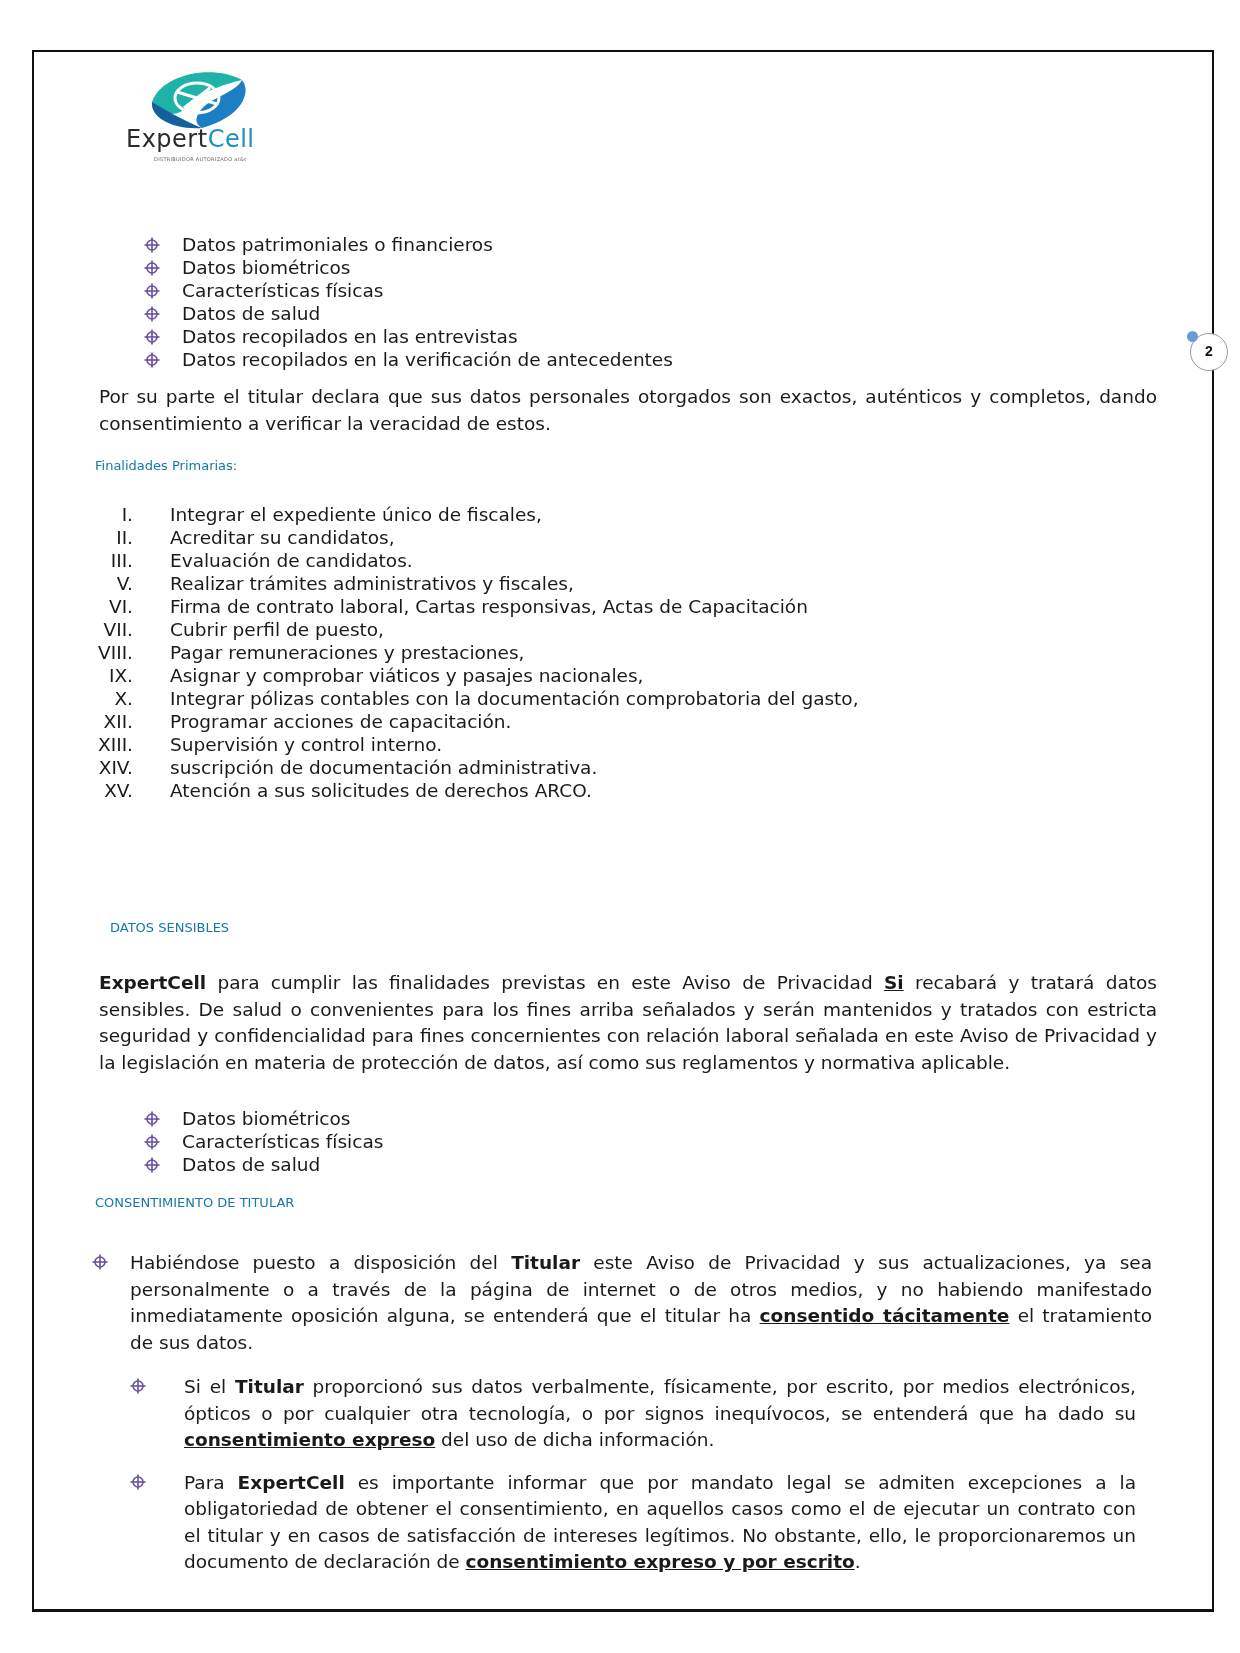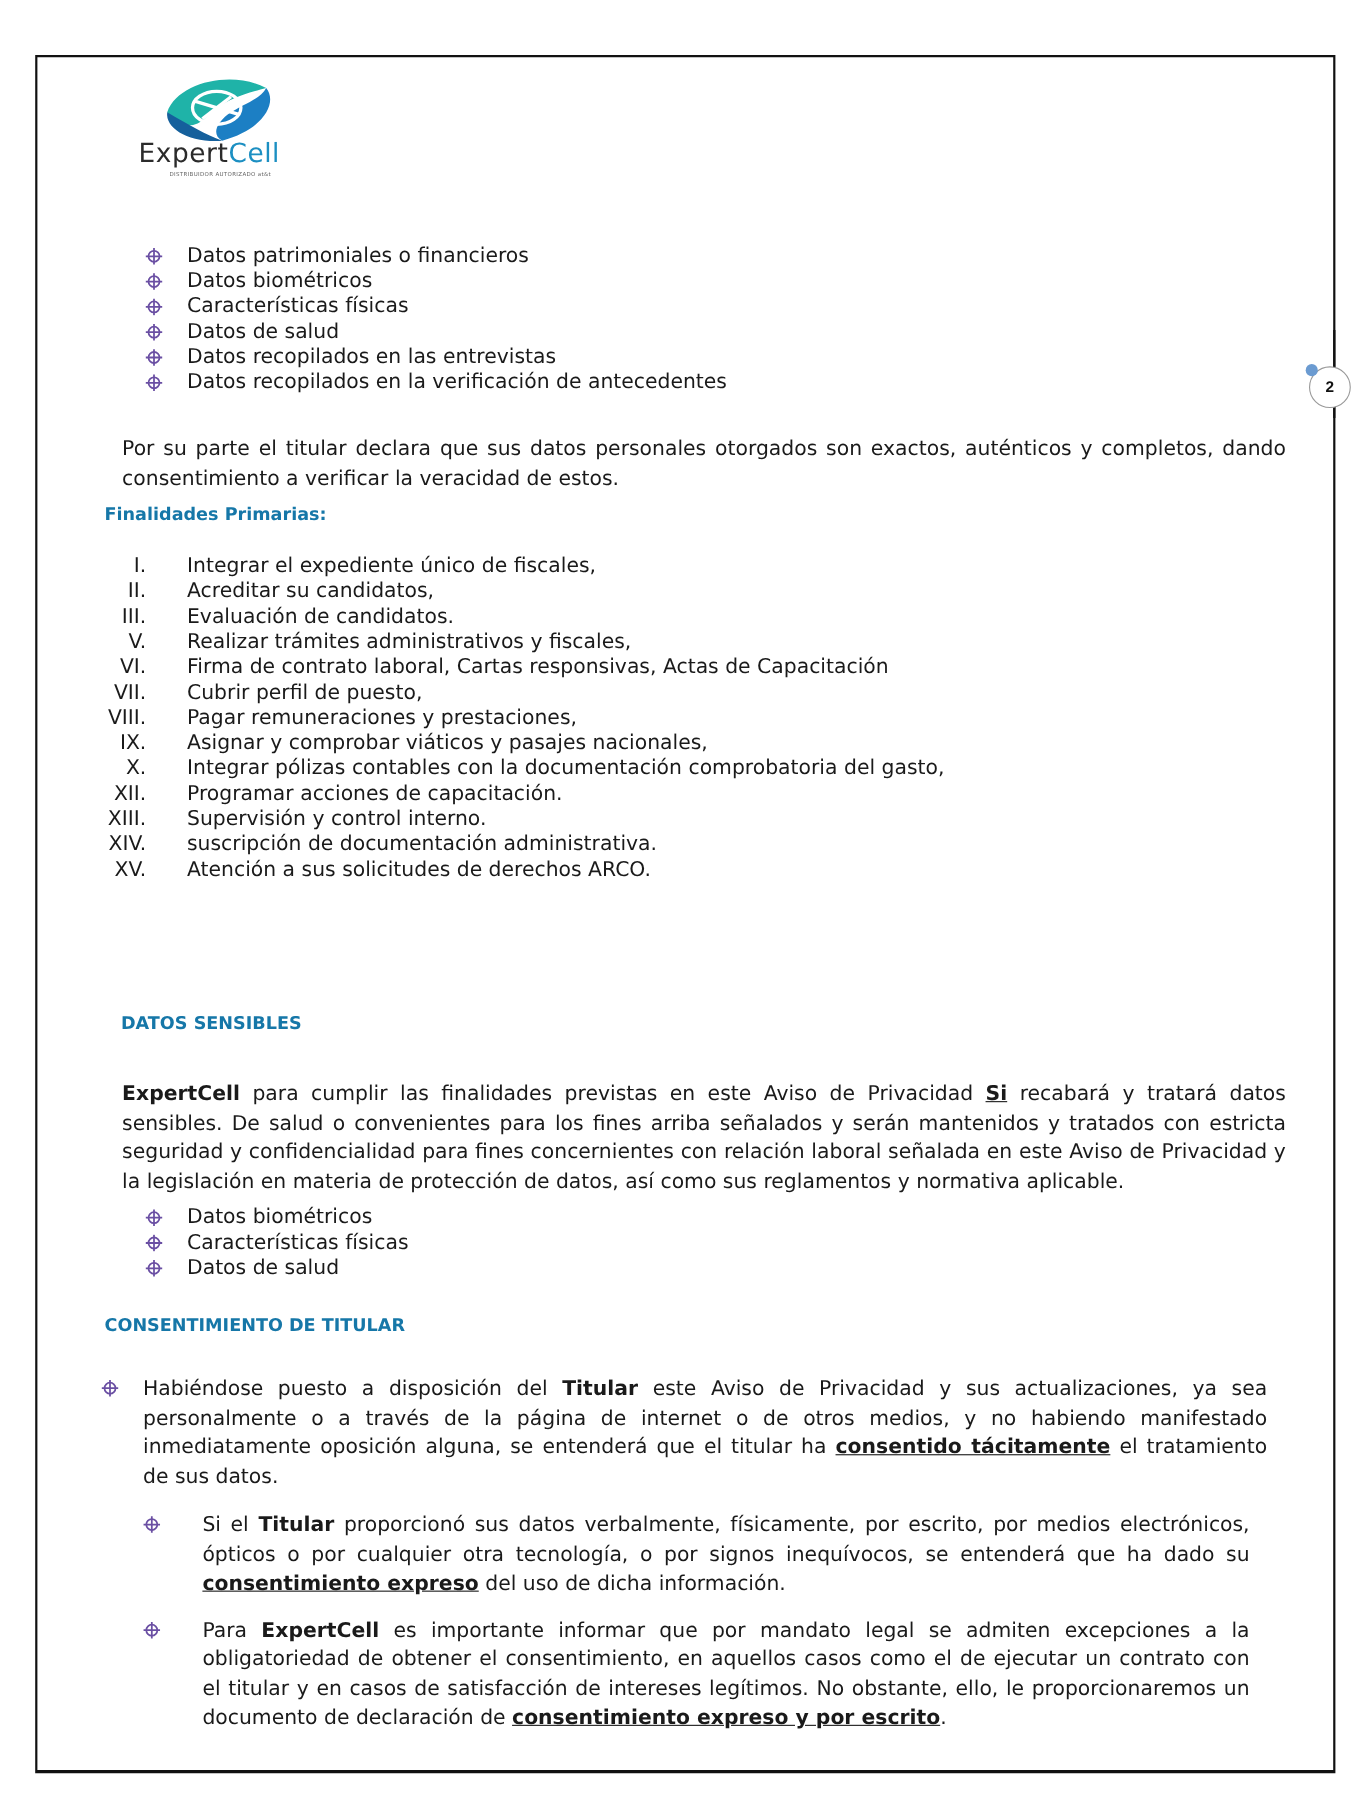--- a/index.html
+++ b/index.html
@@ -14,28 +14,28 @@
     .logo-text .cell { color: #1c8fc2; }
     .logo-sub { position: absolute; left: 62px; top: 94px; font-size: 5px; color: #666; letter-spacing: 0.3px; }
 
     .page-badge { position: absolute; left: 1190px; top: 333px; width: 38px; height: 38px;
                   border: 1px solid #999; border-radius: 50%; box-sizing: border-box; background: #fff; }
     .page-badge .dot { position: absolute; left: -4px; top: -3px; width: 11px; height: 11px;
                        border-radius: 50%; background: #6b9bd1; }
     .page-badge .num { position: absolute; left: 0; right: 0; top: 9px; text-align: center;
                        font-size: 14px; font-weight: bold; color: #111; font-family: "Liberation Sans", sans-serif; }
     .frame-edge { position: absolute; left: 1212px; top: 300px; width: 2px; height: 80px; background: #111; }
-    .bullets { position: absolute; left: 130px; margin: 0; padding: 0; list-style: none; }
+    .bullets { position: absolute; left: 130px; margin: 12px; padding: 0; list-style: none; }
     .bullets li { height: 23px; line-height: 23px; font-size: 18.5px; position: relative;
                   padding-left: 40px; white-space: nowrap; }
     .bullet-icon { position: absolute; left: 2px; top: 4px; width: 16px; height: 16px; }
 
     .para { position: absolute; left: 95px; width: 1058px; font-size: 18.5px; line-height: 26.5px;
-            text-align: justify; text-align-last: left; margin: 16px; }
-    .heading { position: absolute; left: 95px; font-weight: bold; color: #1677a8; font-size: 16px;
+            text-align: justify; text-align-last: left; margin: 4px; }
+    .heading { position: absolute; left: 95px; font-weight: normal; color: #1677a8; font-size: 13px;
                margin: 0; font-family: "DejaVu Sans", sans-serif; }
 
     .roman { position: absolute; left: 95px; margin: 0; padding: 0; list-style: none; width: 1058px; }
     .roman li { position: relative; padding-left: 75px; font-size: 18.5px; line-height: 23px; }
     .roman .rn { position: absolute; left: 0; width: 38px; text-align: right; }
 
     .b { font-weight: bold; }
     .u { text-decoration: underline; font-weight: bold; }
 
     .consent-top { position: absolute; left: 92px; width: 1060px; }

